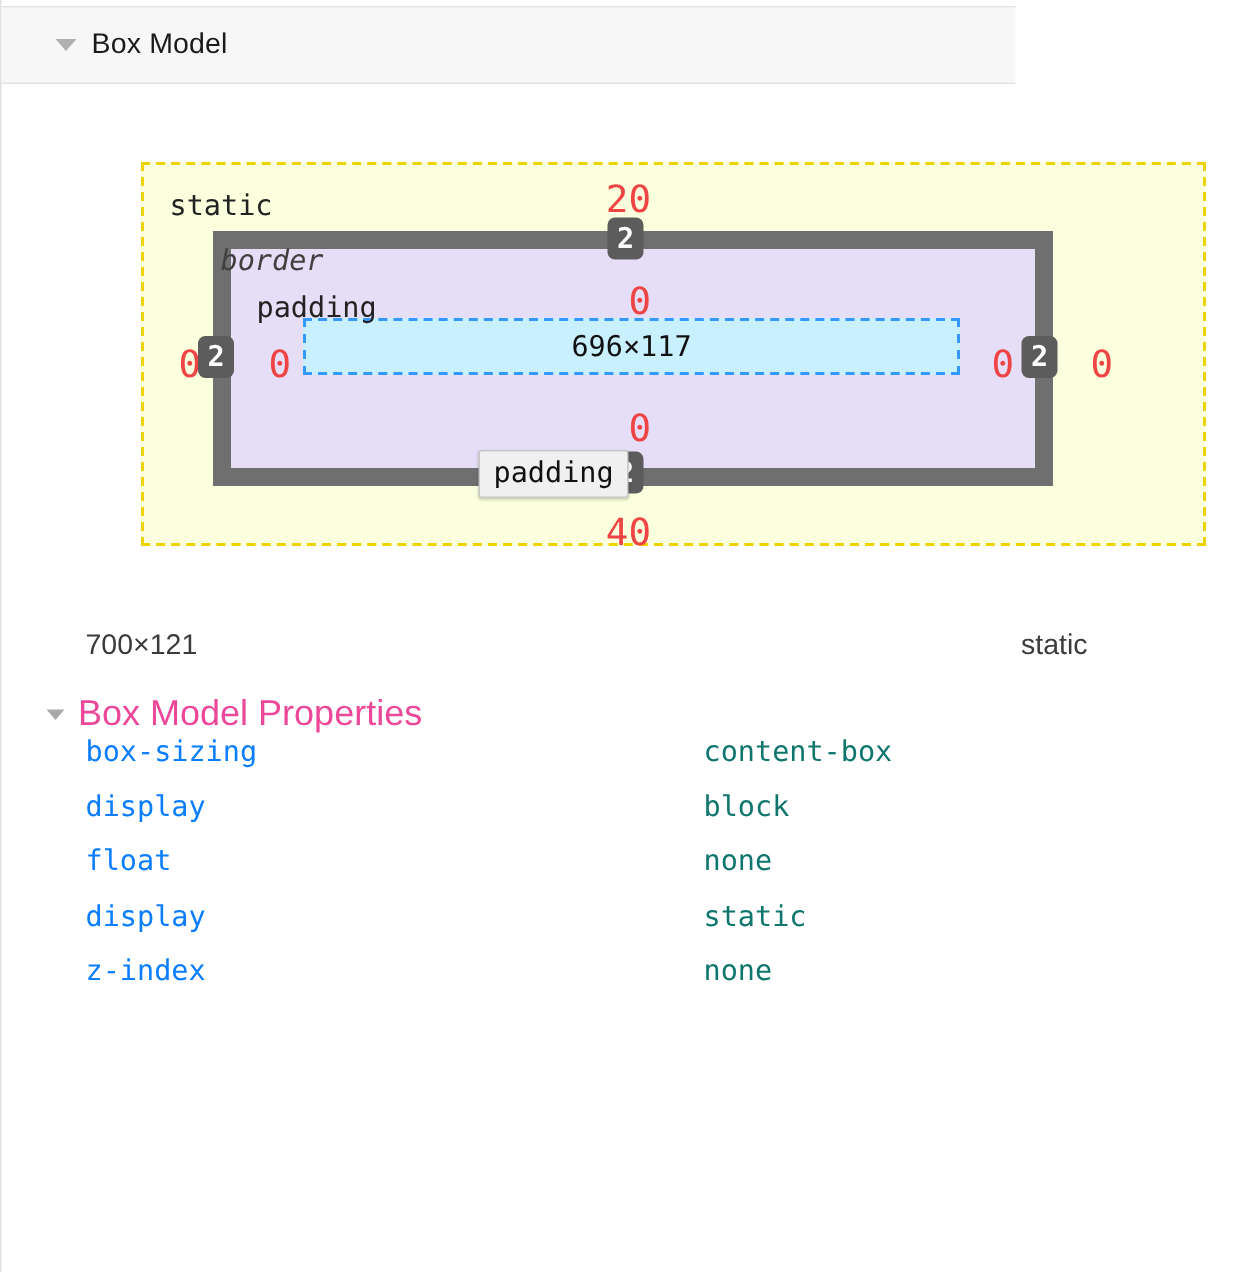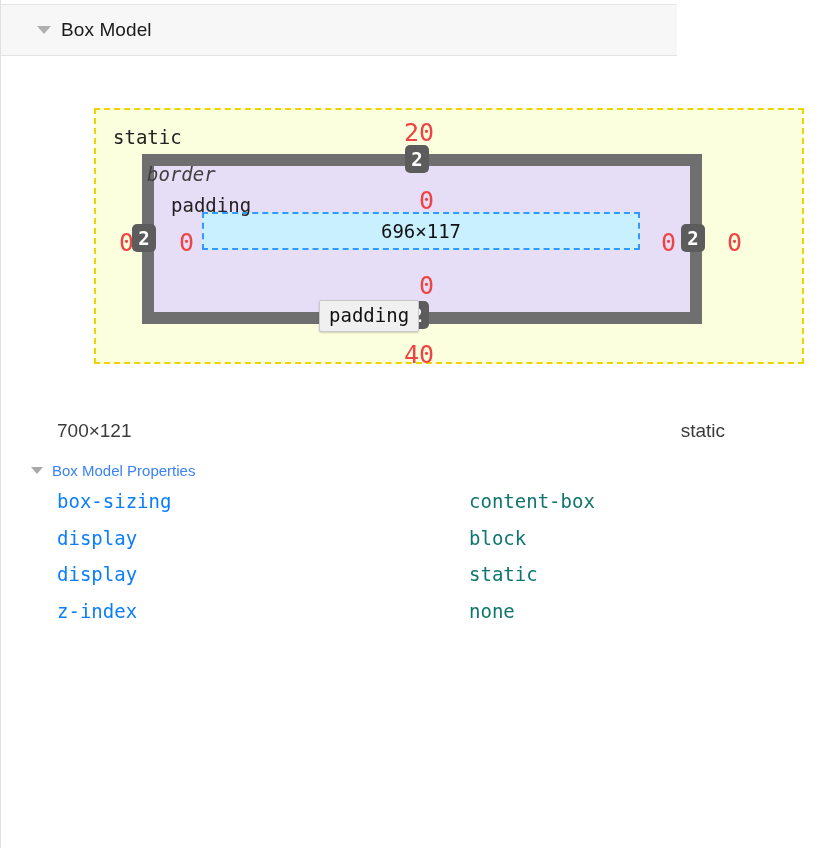--- a/index.html
+++ b/index.html
@@ -182,22 +182,22 @@
     align-items: center;
   }
   .props-header .twisty {
     border-top-color: #a8a8a8;
     border-left-width: 6px;
     border-right-width: 6px;
     border-top-width: 7px;
     margin-right: 9px;
   }
   .props-header-title {
-    font-size: 15px;
-    color: #3b82f6;
+    font-size: 24px;
+    color: #ec4899;
   }
 
   .props-list {
     position: absolute;
     left: 0; top: 490px;
     width: 828px;
   }
   .prop-row {
     position: relative;
     height: 36.5px;
@@ -277,20 +277,24 @@
   <div class="props-list" id="props-list">
       <div class="prop-row">
         <span class="prop-name">box-sizing</span>
         <span class="prop-value">content-box</span>
       </div>
       <div class="prop-row">
         <span class="prop-name">display</span>
         <span class="prop-value">block</span>
       </div>
       <div class="prop-row">
+        <span class="prop-name">float</span>
+        <span class="prop-value">none</span>
+      </div>
+      <div class="prop-row">
         <span class="prop-name">display</span>
         <span class="prop-value">static</span>
       </div>
       <div class="prop-row">
         <span class="prop-name">z-index</span>
         <span class="prop-value">none</span>
       </div>
     </div>
 
 </div>

